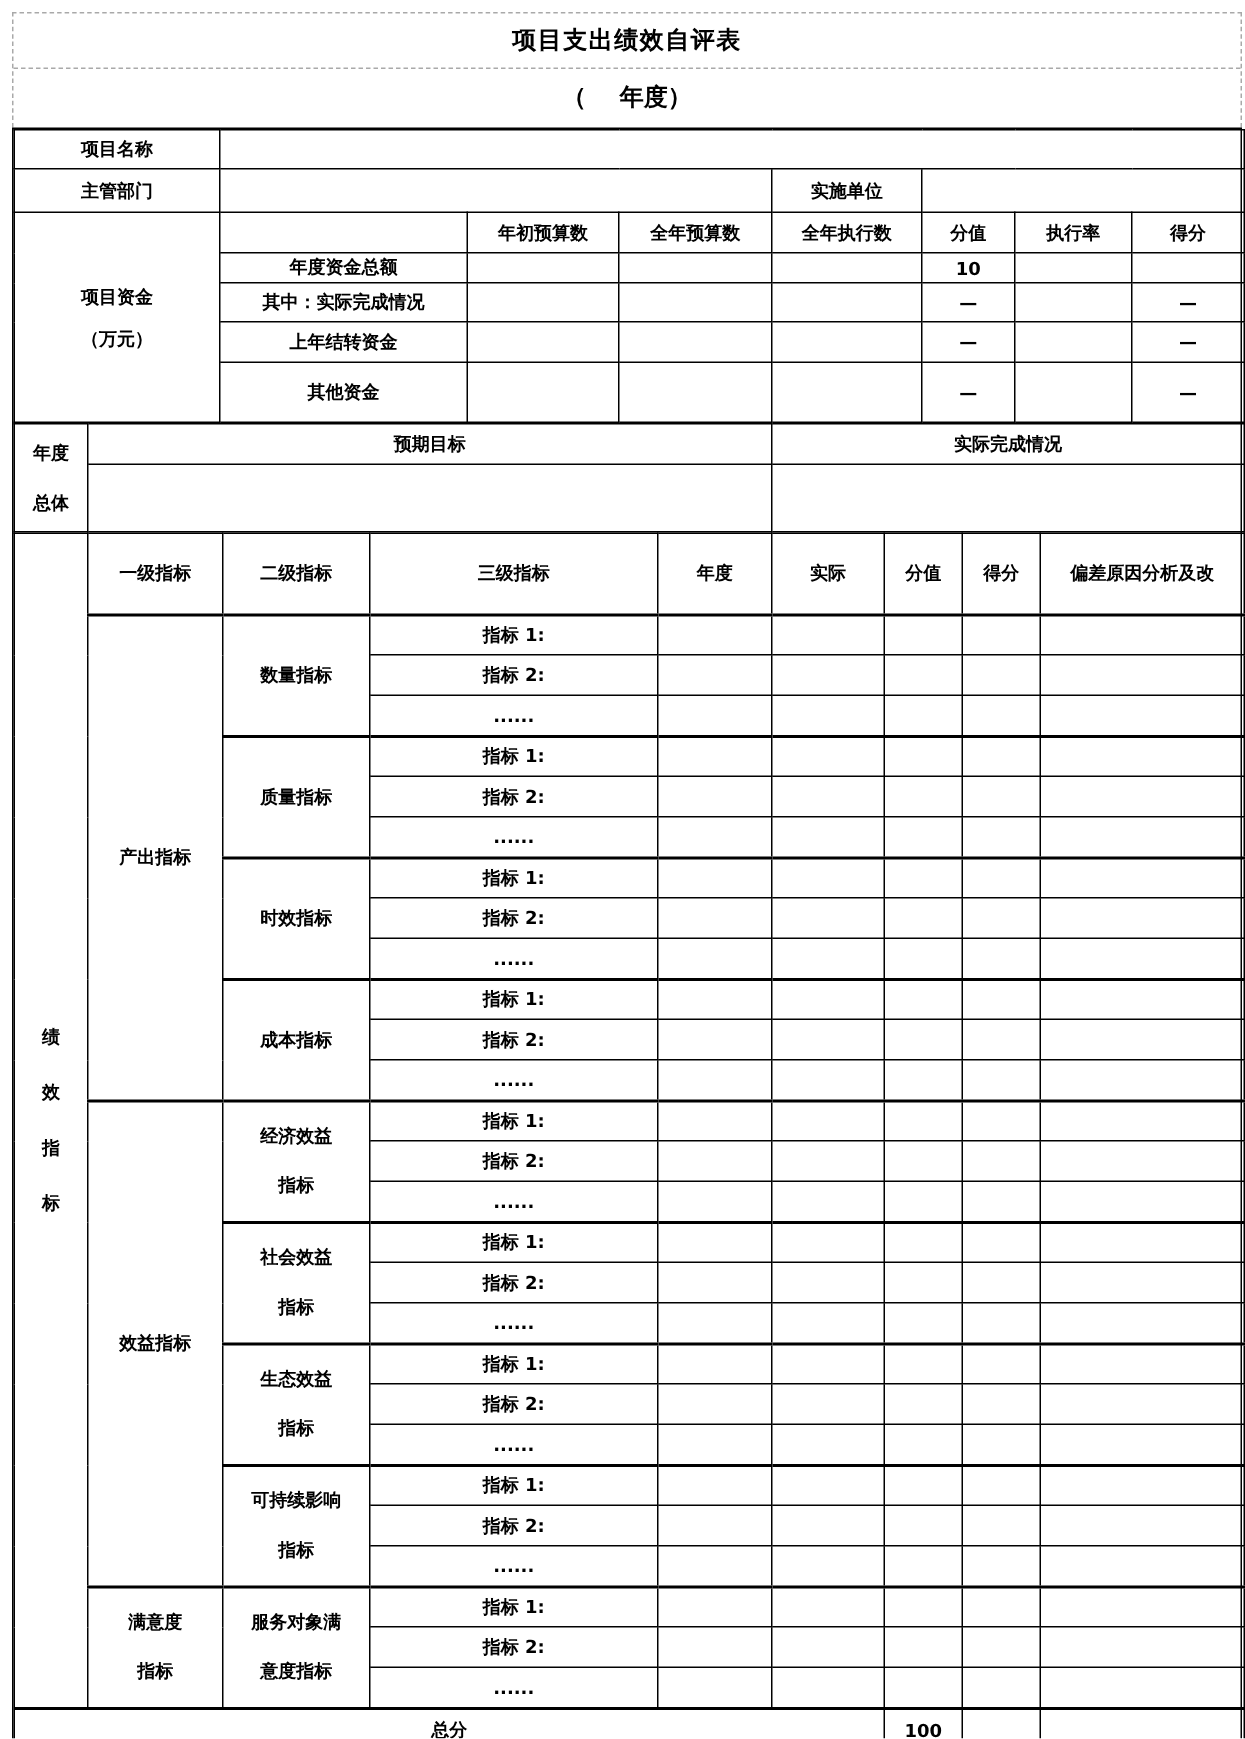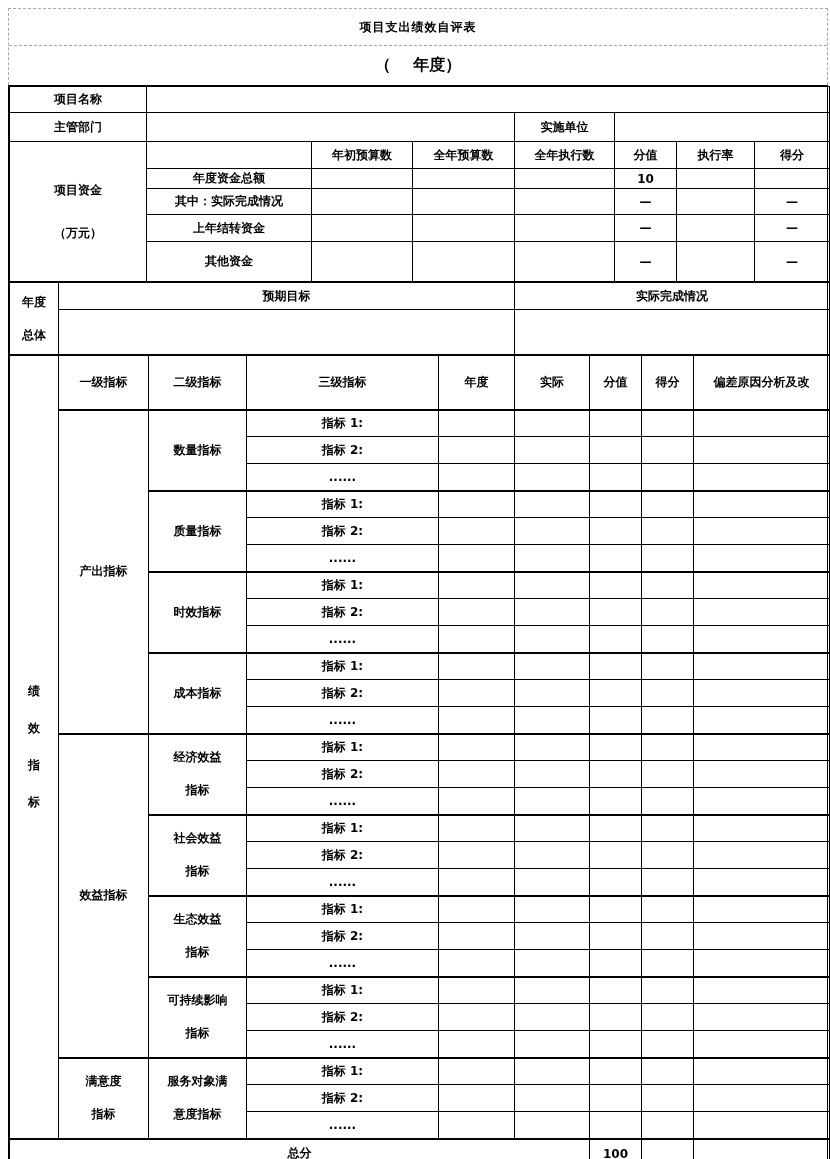--- a/index.html
+++ b/index.html
@@ -1,29 +1,29 @@
 <!DOCTYPE html>
 <html><head>
 <meta charset="utf-8">
 <style>
   html,body{margin:0;padding:0;background:#fff;}
   .page{position:relative;width:830px;height:1159px;background:#fff;overflow:hidden;
         font-family:"DejaVu Sans","Liberation Sans",sans-serif;color:#000;}
   .title-block{margin:8px 2px 0 8px;border:1px dashed #a9a9a9;border-bottom:none;}
   .title-row{height:36px;display:flex;align-items:center;justify-content:center;
              border-bottom:1px dashed #a9a9a9;}
-  .title-row span{font-size:12px;font-weight:bold;letter-spacing:1px;}
+  .title-row span{font-size:16px;font-weight:bold;letter-spacing:1px;}
   .subtitle-row{height:39px;display:flex;align-items:center;justify-content:center;}
   .subtitle-row span{font-size:16px;font-weight:bold;white-space:pre;}
   .sheet{margin:0 2px 0 8px;border:1px solid #000;}
   table.tbl{border-collapse:collapse;table-layout:fixed;width:100%;}
   .tbl td{border:1px solid #000;font-size:12px;font-weight:bold;text-align:center;
           vertical-align:middle;padding:1px 2px;overflow:hidden;}
   .ml{white-space:pre-line;line-height:33px;}
-  .bigml{white-space:pre-line;line-height:43px;}
+  .bigml{white-space:pre-line;line-height:28px;}
   .side{white-space:pre-line;line-height:37px;font-weight:bold;}
   .left{text-align:left;padding-left:5px;}
   .ind1{text-align:left;padding-left:31px;margin-left:20px;}
   .ind2{text-align:left;padding-left:46px;}
   .ti{text-align:left;padding-left:9px;margin-top:41px;}
   .num{font-weight:normal;margin-top:28px;}
   .top{vertical-align:top;padding-top:7px;}
   tr.gb td{border-top:2px solid #000;}
   table.ind tr{height:27px;}
   table.ind tr.hd{height:54px;}

